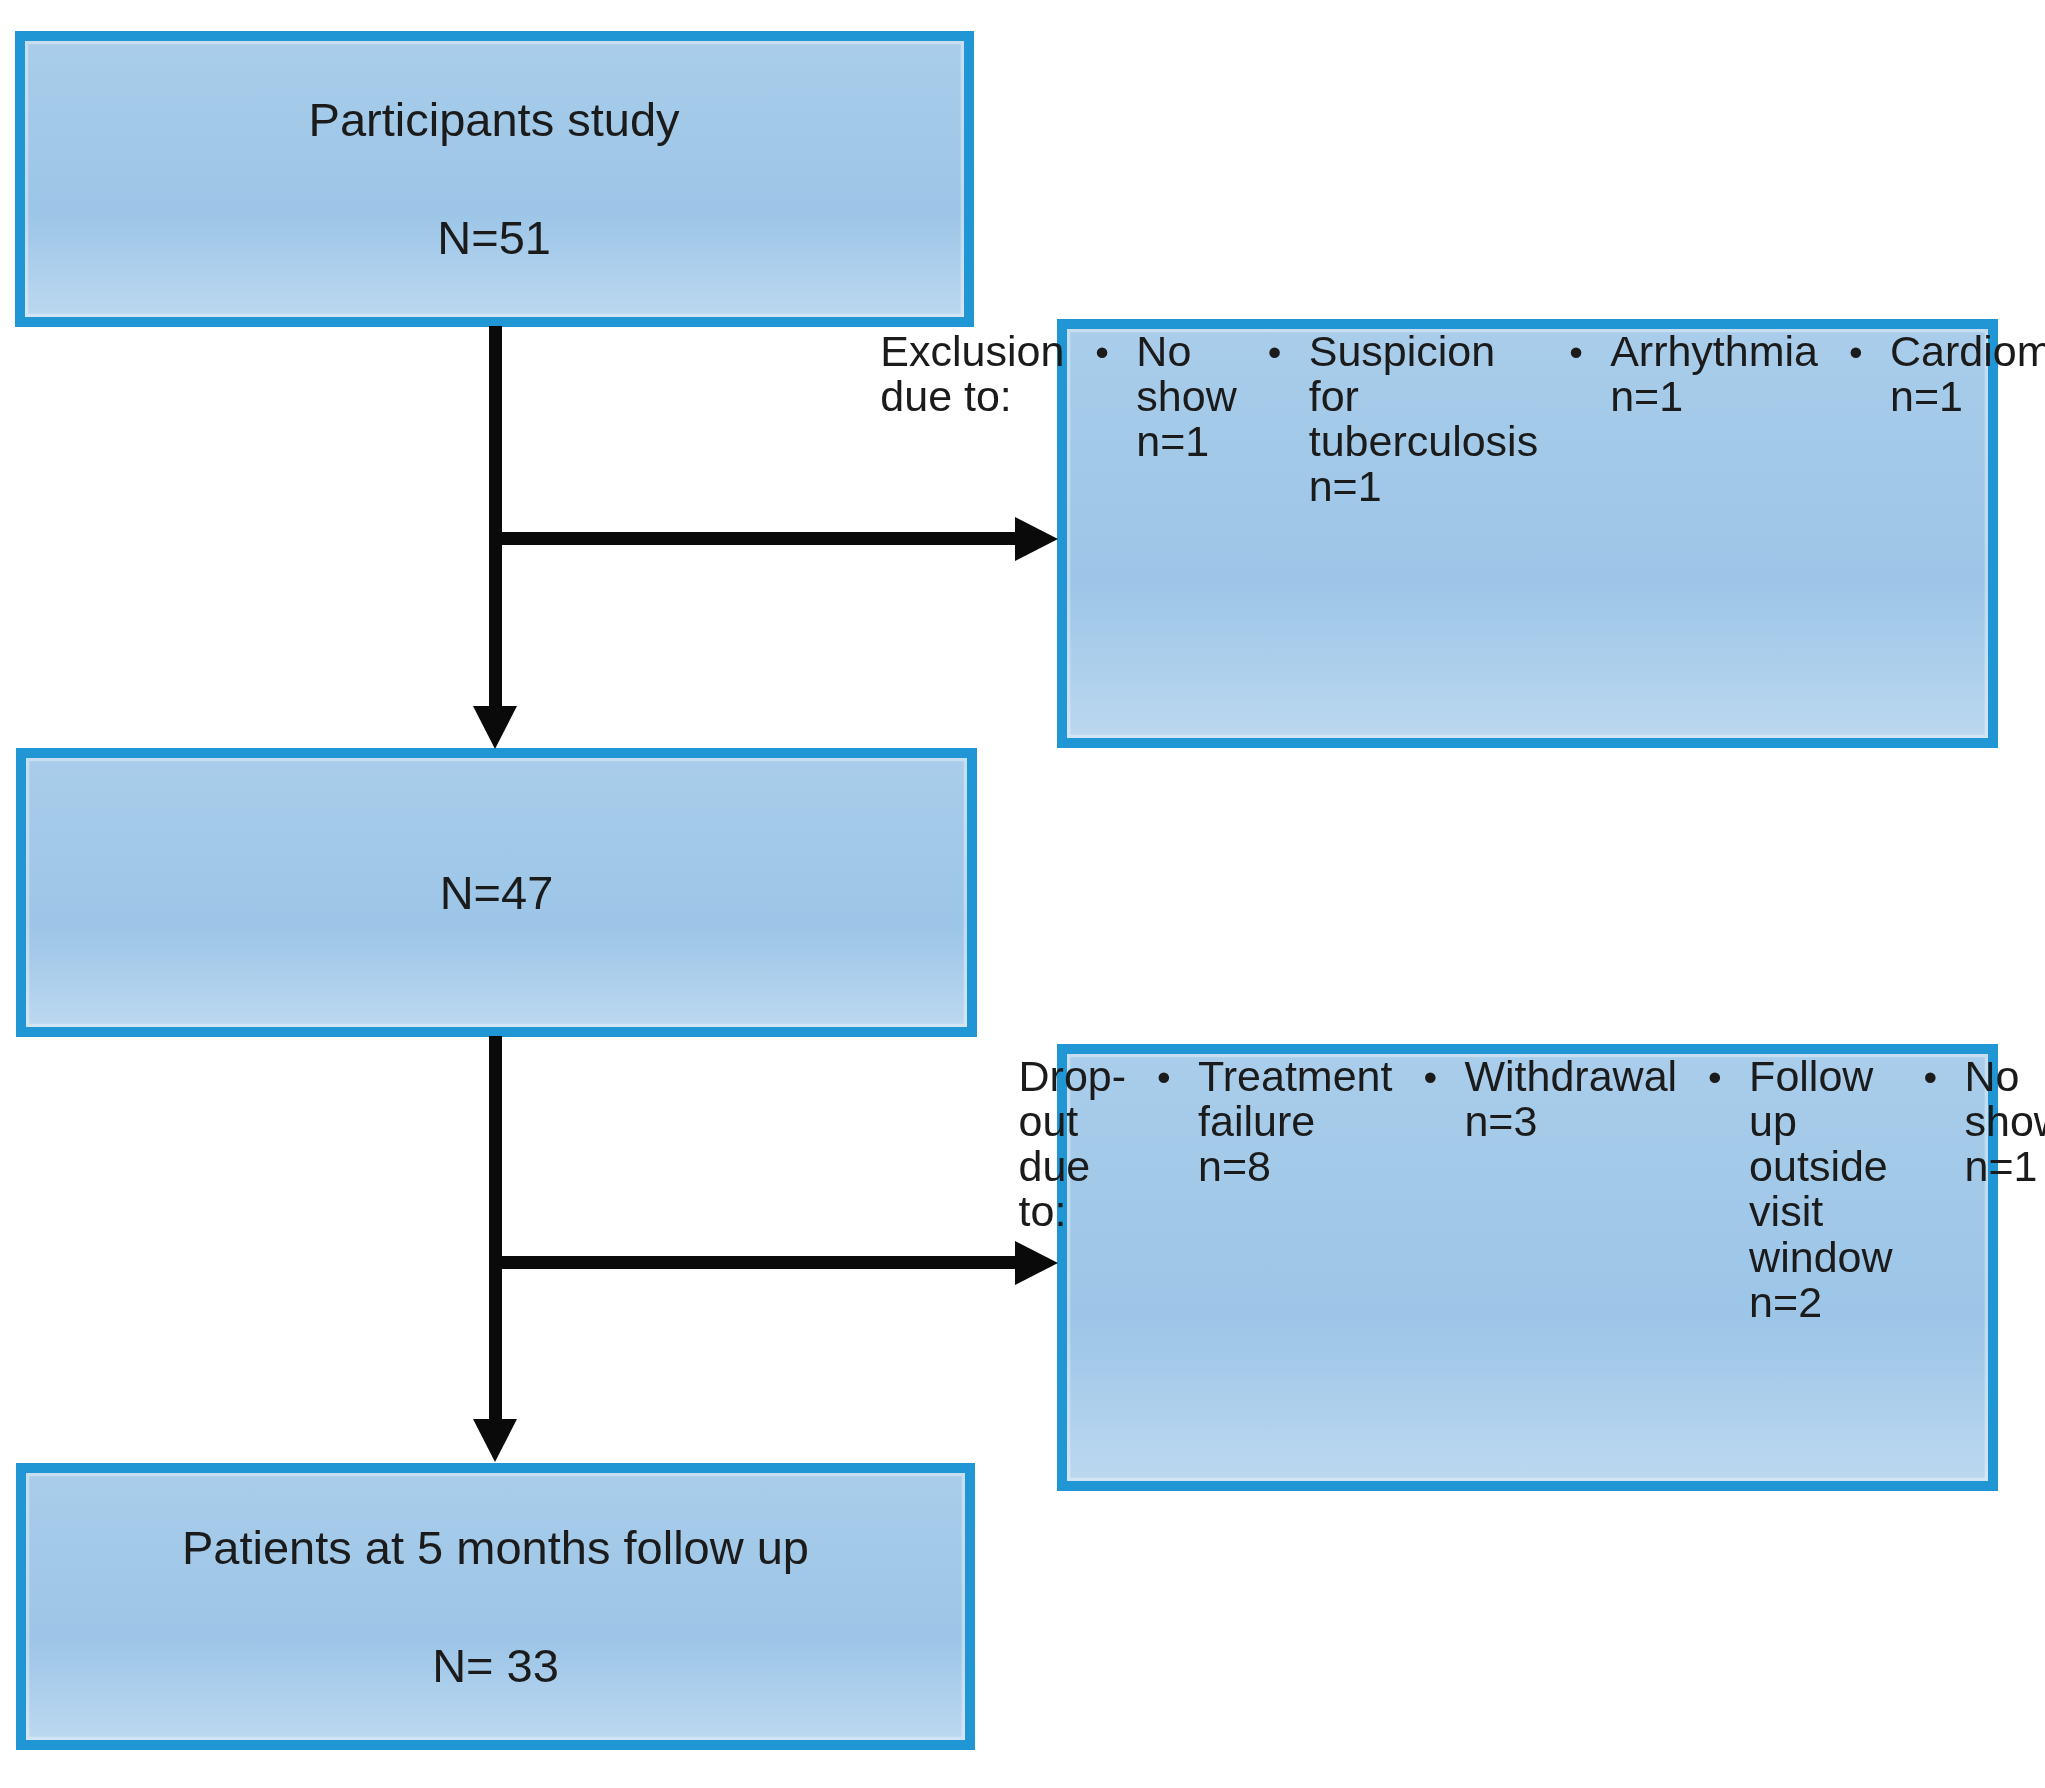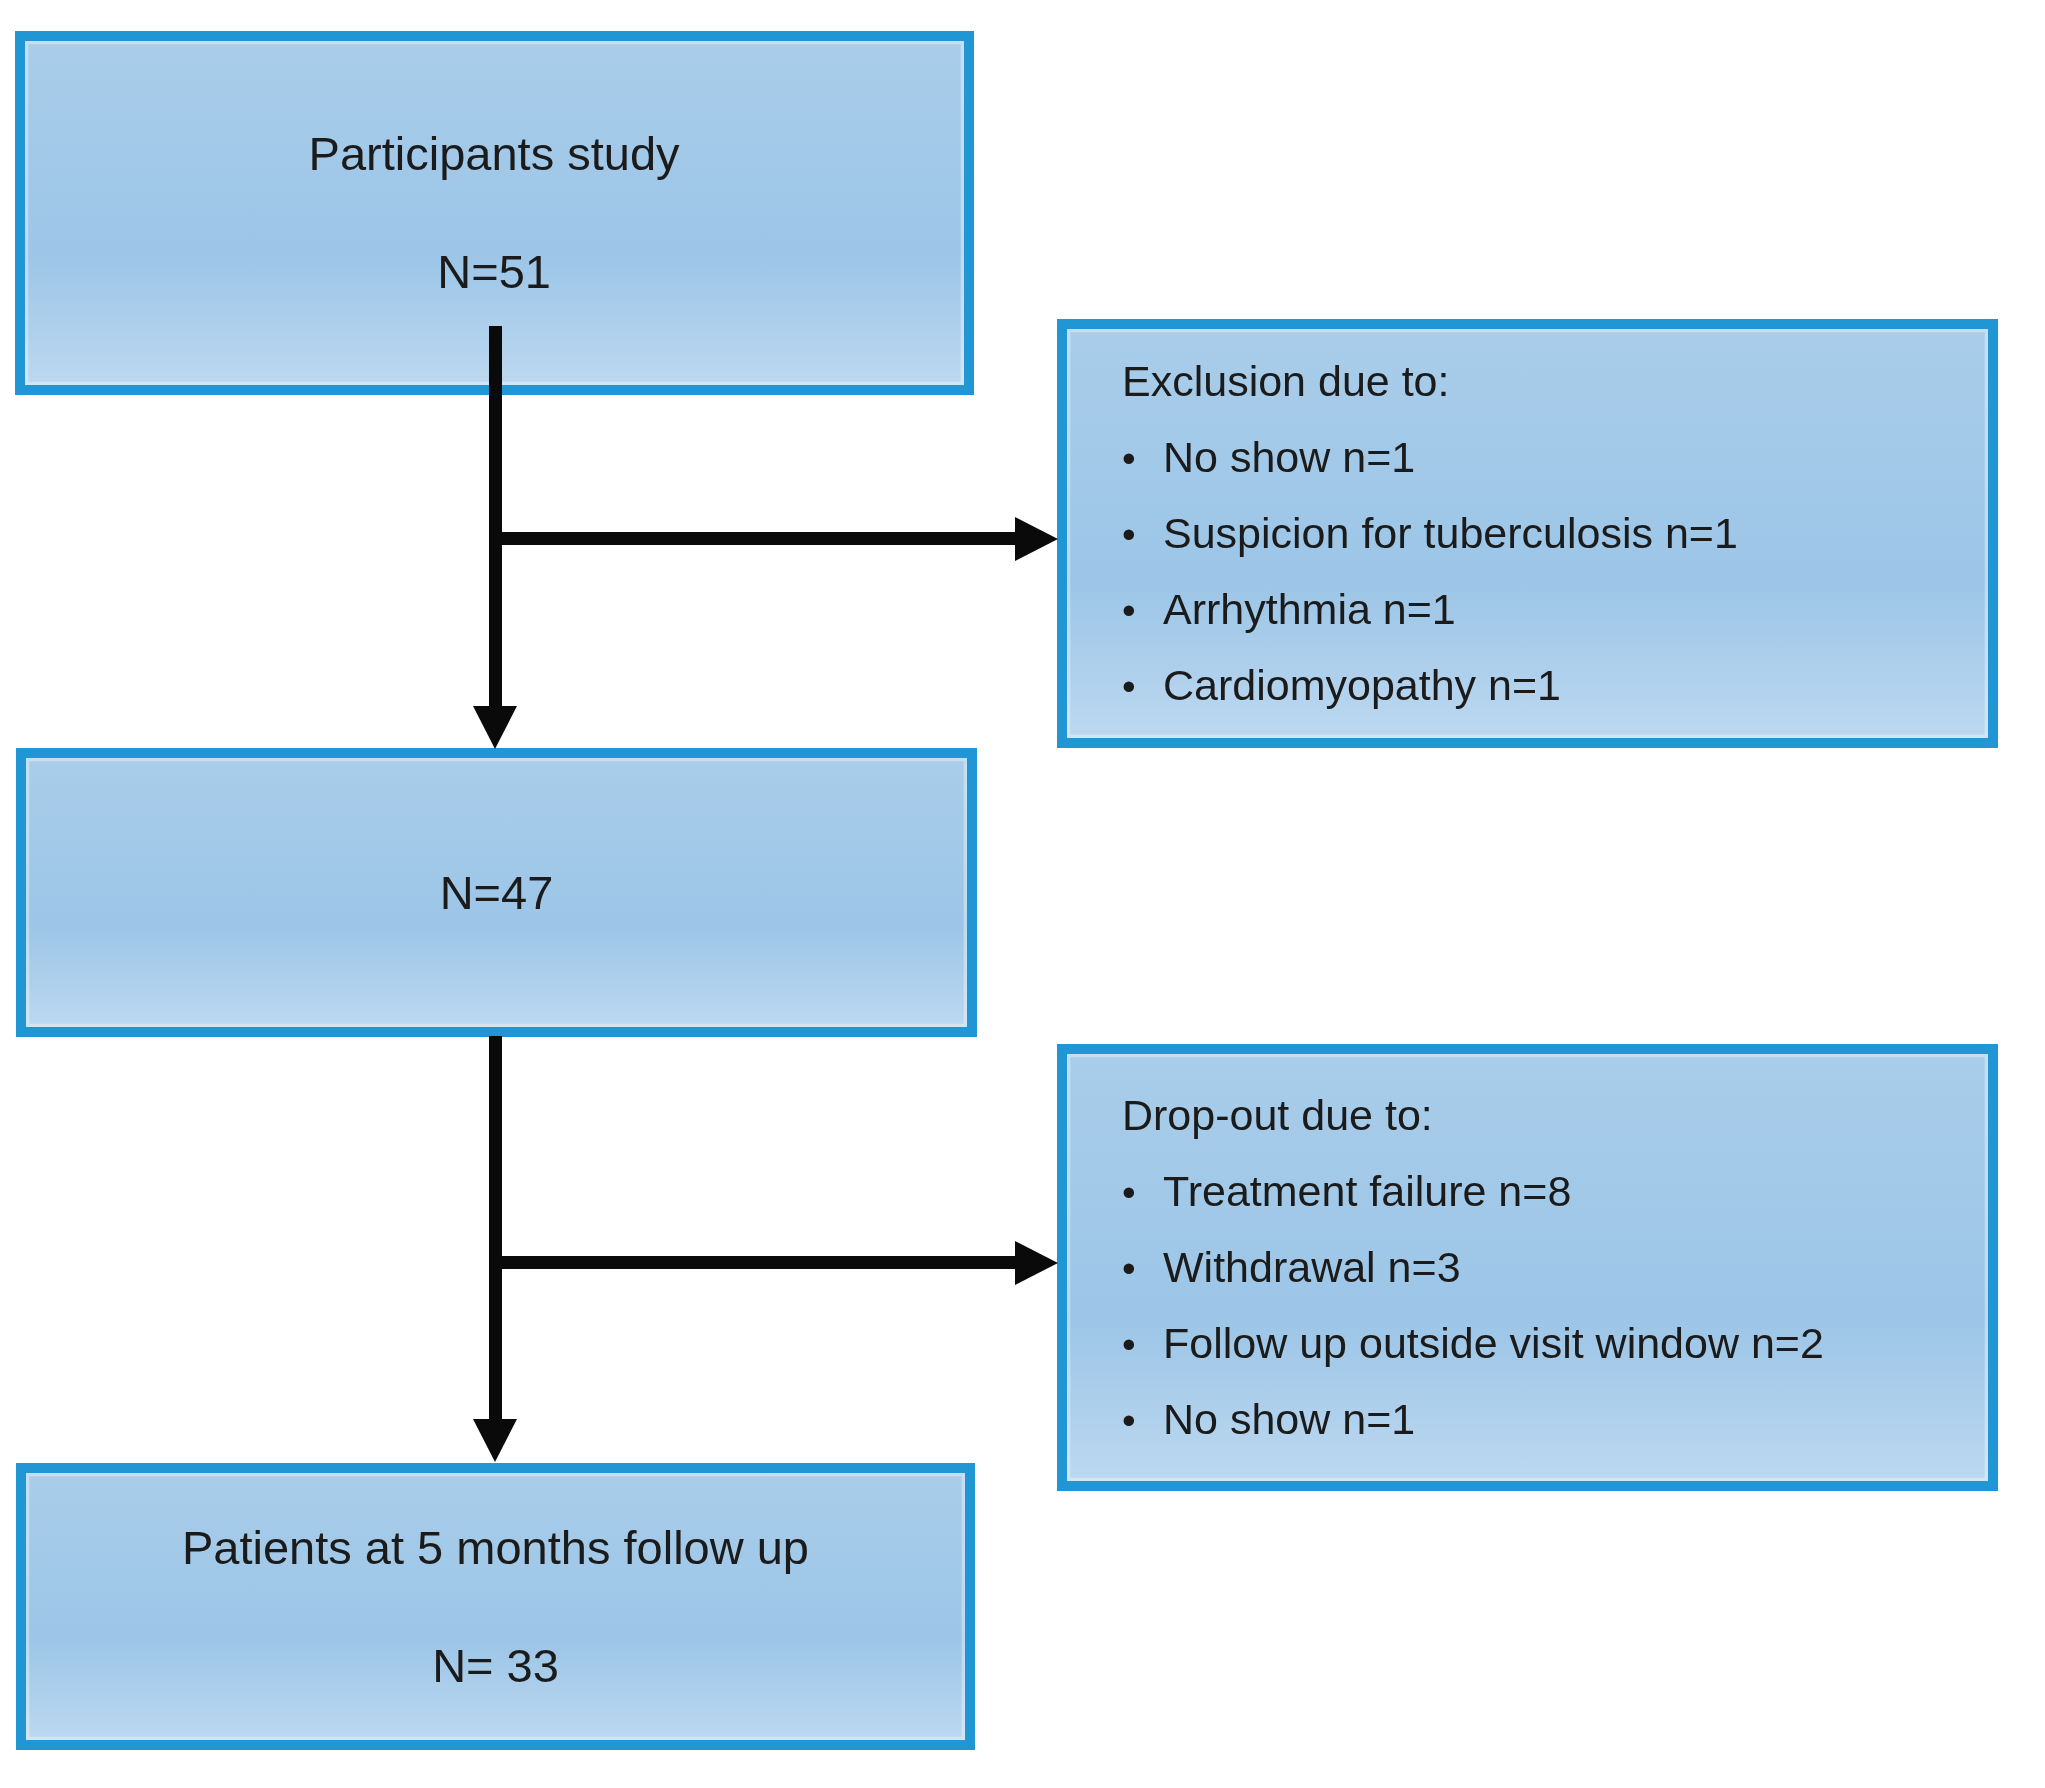--- a/index.html
+++ b/index.html
@@ -23,21 +23,21 @@
     border:10.6px solid var(--box-border);
     background:linear-gradient(180deg,var(--box-fill-top) 0%,var(--box-fill-mid) 62%,var(--box-fill-bottom) 100%);
     box-shadow:inset 0 0 0 3.3px rgba(255,255,255,0.35);
   }
   .main-box{
     display:flex;flex-direction:column;align-items:center;justify-content:center;
     gap:66px;text-align:center;
     font-size:47px;line-height:1.1;
   }
   .side-box{
-    display:flex;flex-direction:column;justify-content:center;
+    display:flex;flex-direction:row;justify-content:center;
     gap:31px;
     font-size:43px;line-height:1.05;
     padding-left:55px;padding-right:26.6px;
   }
   .side-box .list-item{display:flex;align-items:baseline;}
   .bullet{
     width:41px;flex:0 0 41px;
     font-size:39px;
   }
   
@@ -48,21 +48,21 @@
     border-left:22px solid transparent;border-right:22px solid transparent;
     border-top:43px solid var(--arrow);
   }
   .arrowhead-right{
     position:absolute;width:0;height:0;
     border-top:22px solid transparent;border-bottom:22px solid transparent;
     border-left:43px solid var(--arrow);
   }
 
   
-  #box-participants{left:14.6px;top:31px;width:959px;height:364px;}
+  #box-participants{left:14.6px;top:31px;width:959px;height:296px;}
   #box-exclusion{left:1057px;top:319px;width:941px;height:429px;}
   #box-included{left:16px;top:748px;width:961px;height:289px;}
   #box-dropout{left:1057px;top:1044px;width:941px;height:447px;}
   #box-followup{left:16px;top:1463px;width:959px;height:287px;}
 
   #vline-1{left:489px;top:326px;height:384px;}
   #vhead-1{left:473px;top:706px;}
   #hline-1{left:489px;top:532px;width:529px;}
   #hhead-1{left:1015px;top:517px;}
 

